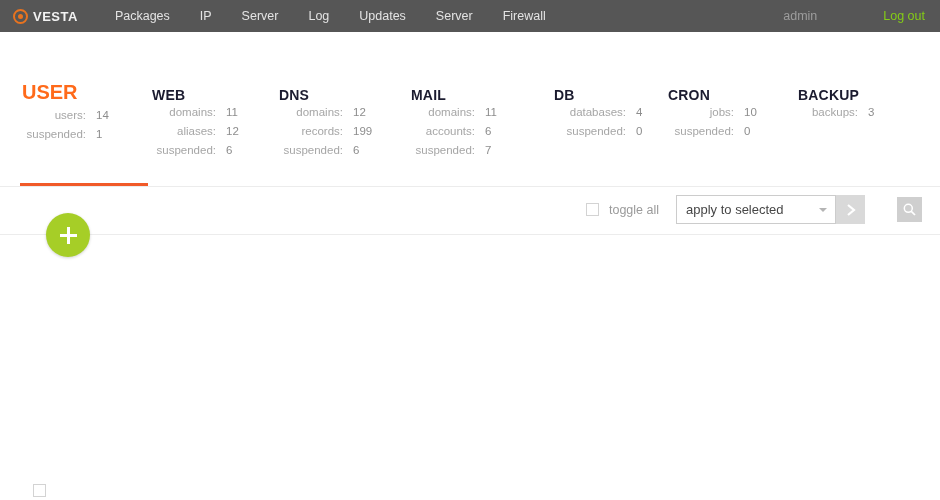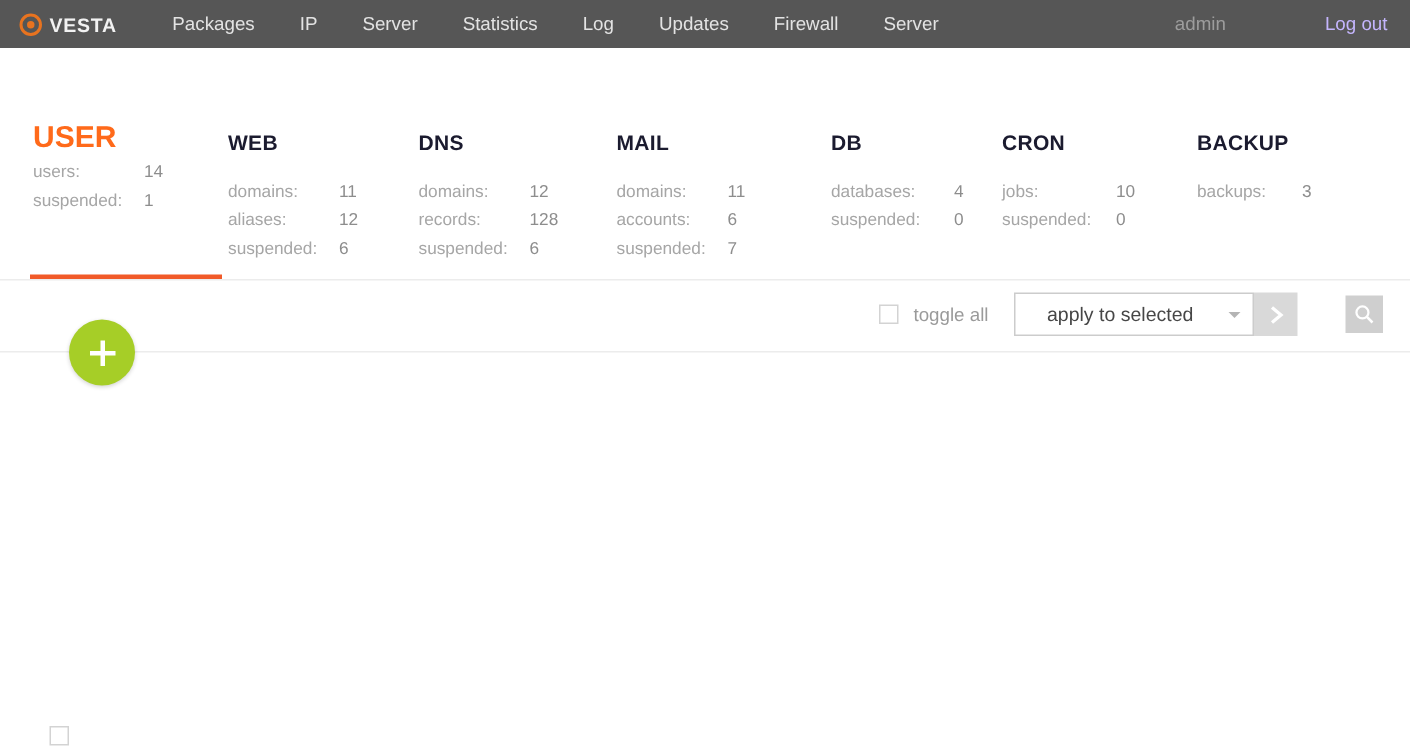--- a/index.html
+++ b/index.html
@@ -36,39 +36,39 @@
     color: #f2f2f2; font-size: 13px; font-weight: bold;
     letter-spacing: 0.5px; font-family: "Liberation Sans", sans-serif;
   }
   .nav-item {
     color: #e3e3e3; font-size: 12.5px;
     padding: 0 15px; line-height: 32px;
     cursor: pointer; white-space: nowrap;
   }
   .nav-right { position: absolute; right: 0; top: 0; display: flex; gap: 36px; }
   .nav-item.dim { color: #9d9d9d; }
-  .nav-item.bright { color: #c4b5fd; }
+  .nav-item.bright { color: #84cc16; }
 
   
   #stats {
     position: relative; height: 155px;
     border-bottom: 1px solid #ececec;
   }
   .stat-col { position: absolute; top: 55px; }
   .stat-title {
     font-size: 14px; font-weight: bold; color: #1b1b2f;
-    letter-spacing: 0.2px; margin-bottom: 16px;
+    letter-spacing: 0.2px; margin-bottom: 0;
   }
   .stat-title.accent {
     color: #ff6a1a; font-size: 20px; letter-spacing: 0px;
     margin-top: -6px; margin-bottom: 2px;
   }
   .stat-row {
     font-size: 11.5px; color: #a6a6a6;
-    line-height: 19px; display: flex;
+    line-height: 19px; display: flex; text-align: right;
   }
   .stat-label { display: inline-block; }
   .stat-value { color: #8d8d8d; margin-left: 10px; }
 
   
   #toolbar {
     position: relative; height: 48px;
     border-bottom: 1px solid #ececec;
   }
   #tab-underline {
@@ -85,21 +85,21 @@
     display: inline-block; cursor: pointer;
   }
   .toggle-label {
     font-size: 12.5px; color: #9a9a9a;
     margin-left: 10px; margin-right: 17px; cursor: pointer;
   }
   .select-wrap { display: flex; height: 29px; }
   .sel {
     width: 160px; height: 29px; border: 1px solid #ccc;
     background: #fff; font-size: 13px; color: #464646;
-    padding-left: 21px; display: flex; align-items: center;
+    padding-left: 9px; display: flex; align-items: center;
     position: relative; cursor: pointer;
   }
   .sel .caret {
     position: absolute; right: 8px; top: 12px;
     width: 0; height: 0;
     border-left: 4px solid transparent;
     border-right: 4px solid transparent;
     border-top: 4px solid #b4b4b4;
   }
   .go-btn {
@@ -134,25 +134,24 @@
 <body>
 
 <div id="topnav">
   <div class="logo">
     <span class="logo-ring"></span>
     <span class="logo-text">VESTA</span>
   </div>
   <div class="nav-item">Packages</div>
   <div class="nav-item">IP</div>
   <div class="nav-item">Server</div>
-  <div class="nav-item">Statistics</div>
   <div class="nav-item">Log</div>
   <div class="nav-item">Updates</div>
+  <div class="nav-item">Server</div>
   <div class="nav-item">Firewall</div>
-  <div class="nav-item">Server</div>
   <div class="nav-right">
     <div class="nav-item dim">admin</div>
     <div class="nav-item bright">Log out</div>
   </div>
 </div>
 
 <div id="stats">
 
   <div class="stat-col" style="left:22px;">
     <div class="stat-title accent">USER</div>
@@ -183,21 +182,21 @@
   </div>
 
   <div class="stat-col" style="left:279px;">
     <div class="stat-title">DNS</div>
     <div class="stat-row">
       <span class="stat-label" style="width:64px">domains:</span>
       <span class="stat-value">12</span>
     </div>
     <div class="stat-row">
       <span class="stat-label" style="width:64px">records:</span>
-      <span class="stat-value">128</span>
+      <span class="stat-value">199</span>
     </div>
     <div class="stat-row">
       <span class="stat-label" style="width:64px">suspended:</span>
       <span class="stat-value">6</span>
     </div>
   </div>
 
   <div class="stat-col" style="left:411px;">
     <div class="stat-title">MAIL</div>
     <div class="stat-row">

